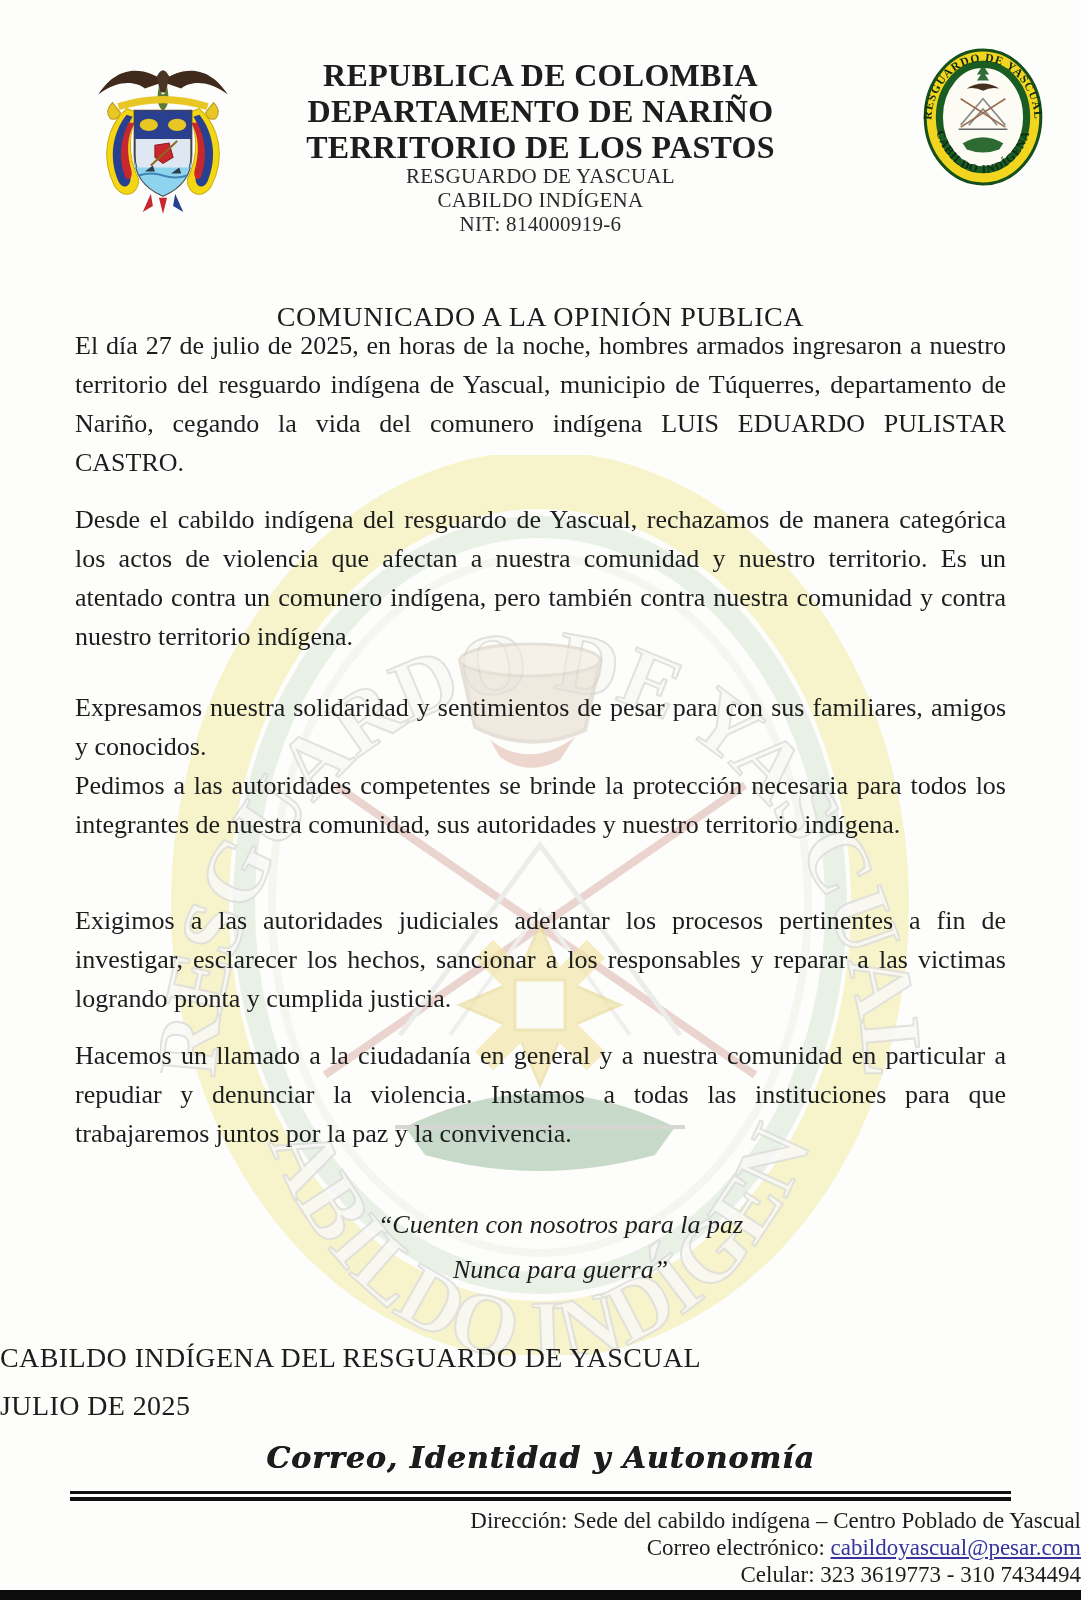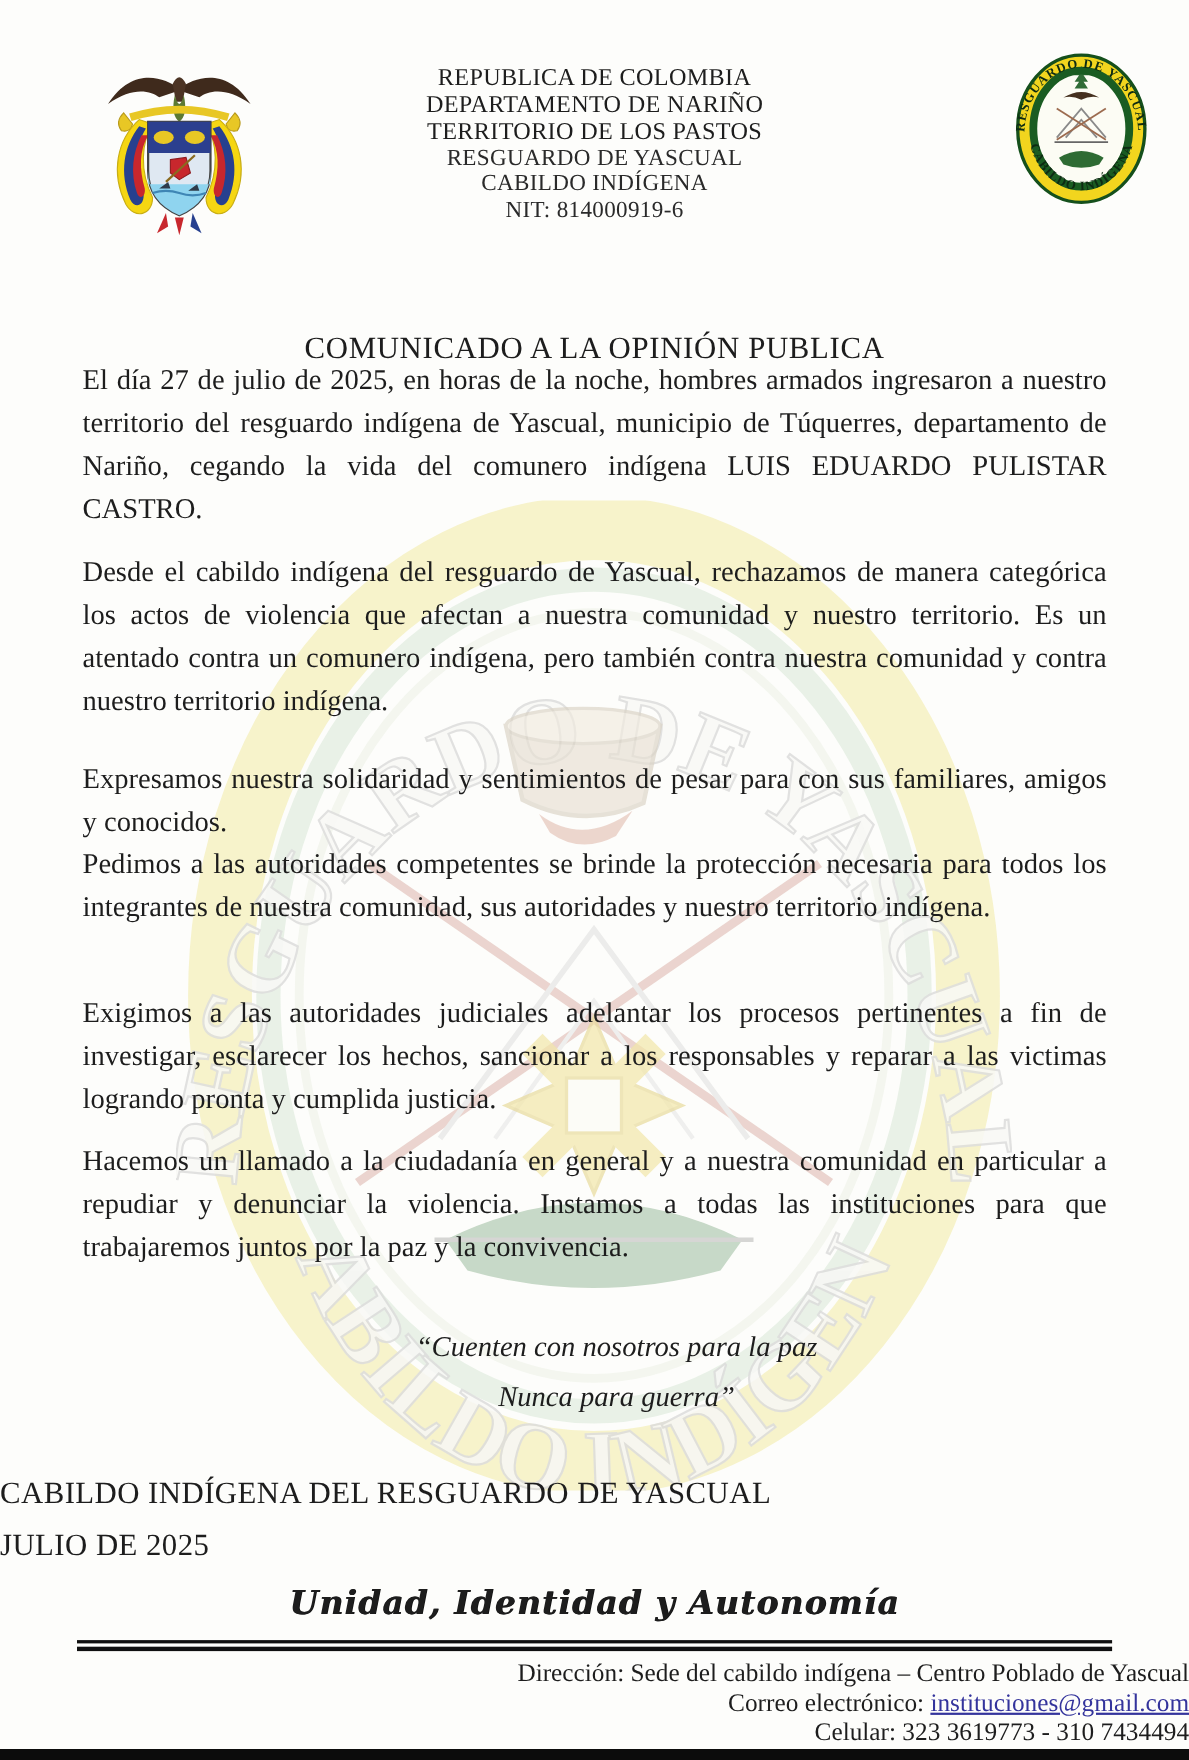--- a/index.html
+++ b/index.html
@@ -17,21 +17,21 @@
     position:absolute;left:160px;top:455px;width:760px;height:900px;
     z-index:0;pointer-events:none;
   }
   
   .coat{position:absolute;left:92px;top:52px;width:142px;height:164px;z-index:2;}
   .seal{position:absolute;left:922px;top:46px;width:122px;height:142px;z-index:2;}
   .org-block{
     position:absolute;left:0;right:0;top:58px;z-index:2;
     text-align:center;line-height:1.12;
   }
-  .org-bold{font-weight:400;font-size:22px;display:block;letter-spacing:.3px;}
+  .org-bold{font-weight:700;font-size:32px;display:block;letter-spacing:.3px;}
   .org-reg{font-weight:400;font-size:21px;display:block;letter-spacing:.3px;color:#2a2a2a;}
   
   .doc-title{
     position:absolute;left:0;right:0;top:254px;z-index:2;
     text-align:center;font-size:28px;letter-spacing:.6px;margin-top:47px;
   }
   .bp{
     position:absolute;left:75px;right:75px;margin:0;z-index:2;
     font-size:26px;line-height:39px;
     text-align:justify;text-justify:inter-word;
@@ -196,30 +196,30 @@
   <div class="quote">
     <div>“Cuenten con nosotros para la paz</div>
     <div>Nunca para guerra”</div>
   </div>
 
   <div class="signature">
     <div>CABILDO INDÍGENA DEL RESGUARDO DE YASCUAL</div>
     <div>JULIO DE 2025</div>
   </div>
 
-  <div class="motto">Unidad, Identidad y Autonomía</div>
+  <div class="motto">Correo, Identidad y Autonomía</div>
 
   <div class="rule">
     <div class="rule-thin"></div>
     <div class="rule-thick"></div>
   </div>
 
   <div class="contact">
     <div>Dirección: Sede del cabildo indígena – Centro Poblado de Yascual</div>
     <div>
-      <span>Correo electrónico: </span><a href="#">instituciones@gmail.com</a>
+      <span>Correo electrónico: </span><a href="#">cabildoyascual@pesar.com</a>
     </div>
     <div>Celular: 323 3619773 - 310 7434494</div>
   </div>
 
   <div class="bottom-bar"></div>
 
 </div>
 
 </body></html>

